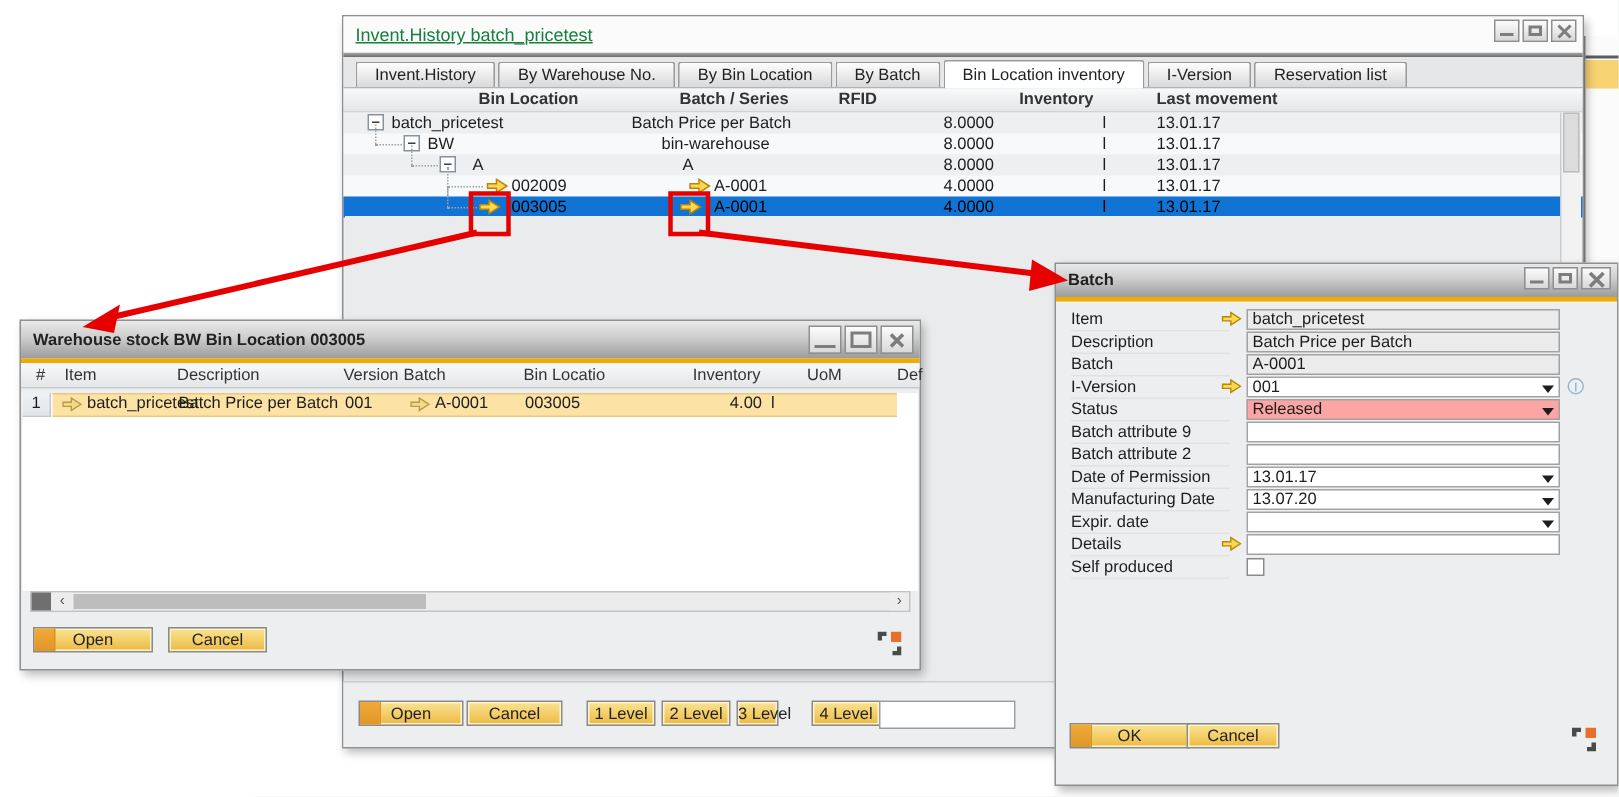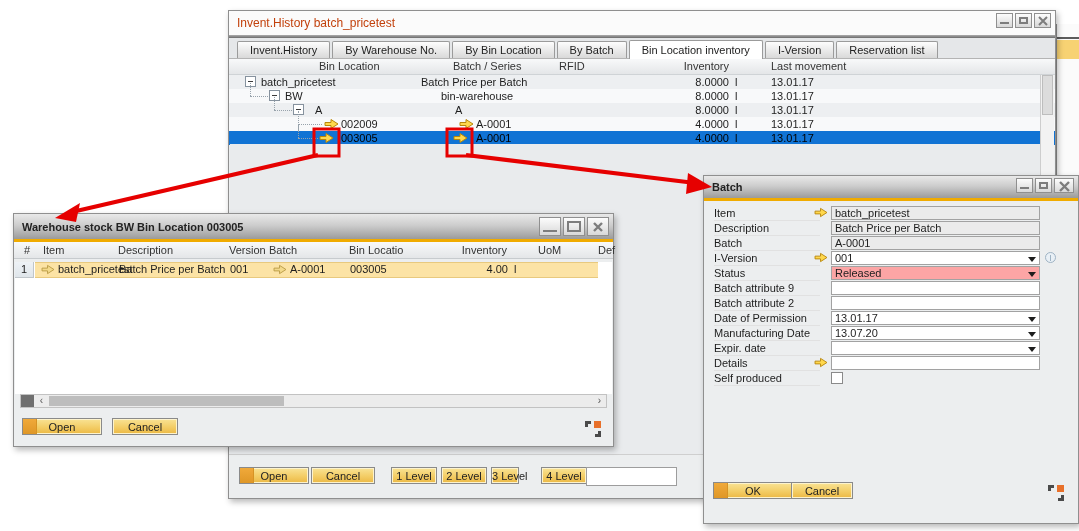--- a/index.html
+++ b/index.html
@@ -12,39 +12,39 @@
   .tbar{position:relative;height:22px;background:linear-gradient(180deg,#e9e9e9 0%,#cdcdcd 45%,#9b9b9b 100%);
         border-bottom:3px solid #f0ab00;display:flex;align-items:center;padding:0 8px;font-weight:700;color:#222;}
   .wbtns{position:absolute;right:4px;top:2px;display:flex;gap:2px;}
   .wbtn{width:17px;height:15px;background:linear-gradient(#fcfcfc,#d8d8d8);border:1px solid #8f8f8f;position:relative;box-sizing:border-box;}
   .wbtn.big{width:22px;height:19px;}
   .wbtn .g-min{position:absolute;left:3px;right:3px;bottom:3px;height:2px;background:#7d7d7d;}
   .wbtn .g-max{position:absolute;left:3px;right:3px;top:3px;bottom:3px;border:2px solid #7d7d7d;}
   .wbtn svg{position:absolute;left:2px;top:2px;}
 
   
-  #main-title{position:relative;height:24px;background:#fbfbfb;display:flex;align-items:center;padding:0 8px;font-size:12px;color:#c2410c;}
+  #main-title{position:relative;height:24px;background:#fbfbfb;display:flex;align-items:center;padding:0 8px;font-size:12px;color:#15803d;text-decoration:underline;}
   #main-sep{height:3px;background:linear-gradient(#adadad,#6b6b6b);}
   #tabstrip{position:relative;height:20px;background:#e5e7e9;border-bottom:1px solid #b4b4b4;display:flex;align-items:flex-end;padding-left:8px;}
   .tab{height:16px;line-height:16px;padding:0 12px;margin-right:2px;background:linear-gradient(#fdfdfd,#d9d9d9);
        border:1px solid #9b9b9b;border-bottom:none;border-radius:2px 2px 0 0;color:#222;white-space:nowrap;}
   .tab.active{background:#fff;height:18px;line-height:18px;margin-bottom:-1px;z-index:2;text-align:right;}
 
-  #tree-header{position:relative;height:15px;background:linear-gradient(#f8f9fa,#e4e6e8);border-bottom:1px solid #cfd3d6;}
+  #tree-header{position:relative;height:15px;background:linear-gradient(#f8f9fa,#e4e6e8);border-bottom:1px solid #cfd3d6;font-weight:bold;}
   #tree-header span{position:absolute;top:1px;color:#333;}
   .trow{position:relative;height:14px;line-height:14px;}
   .trow .cell{position:absolute;top:0;white-space:nowrap;}
   .r-odd{background:#edeff1;} .r-even{background:#f8f9fa;}
   .trow.sel{background:#1173d4;color:#000;}
   .exp{position:absolute;top:1px;width:11px;height:11px;background:#fff;border:1px solid #86929e;box-sizing:border-box;}
   .exp i{position:absolute;left:2px;right:2px;top:4px;height:1px;background:#3c3c3c;}
   .vdot{position:absolute;width:1px;border-left:1px dotted #97a2ab;}
   .hdot{position:absolute;height:1px;border-top:1px dotted #97a2ab;}
   .larrow{position:absolute;top:1px;}
-  .inv-num{position:absolute;width:100px;text-align:right;}
+  .inv-num{position:absolute;width:100px;}
   #main-vscroll{position:absolute;right:1px;top:64px;bottom:44px;width:13px;background:#f2f2f2;border-left:1px solid #cdcdcd;}
   #main-vscroll .thumb{position:absolute;top:0;left:1px;right:1px;height:38px;background:#dcdcdc;border:1px solid #bdbdbd;}
 
   #main-content{position:absolute;left:1px;right:1px;top:64px;bottom:44px;background:#e9ebed;}
   .footer{position:absolute;left:0;right:0;bottom:0;height:43px;border-top:1px solid #cfcfcf;background:#eceeef;}
 
   
   .ybtn{position:absolute;height:17px;line-height:16px;text-align:center;color:#222;
         background:linear-gradient(180deg,#f9e394 0%,#f3cd66 55%,#ecb843 100%);
         border:1px solid #8a8a8a;box-shadow:inset 0 0 0 1px #fdf3cd;box-sizing:border-box;white-space:nowrap;}

